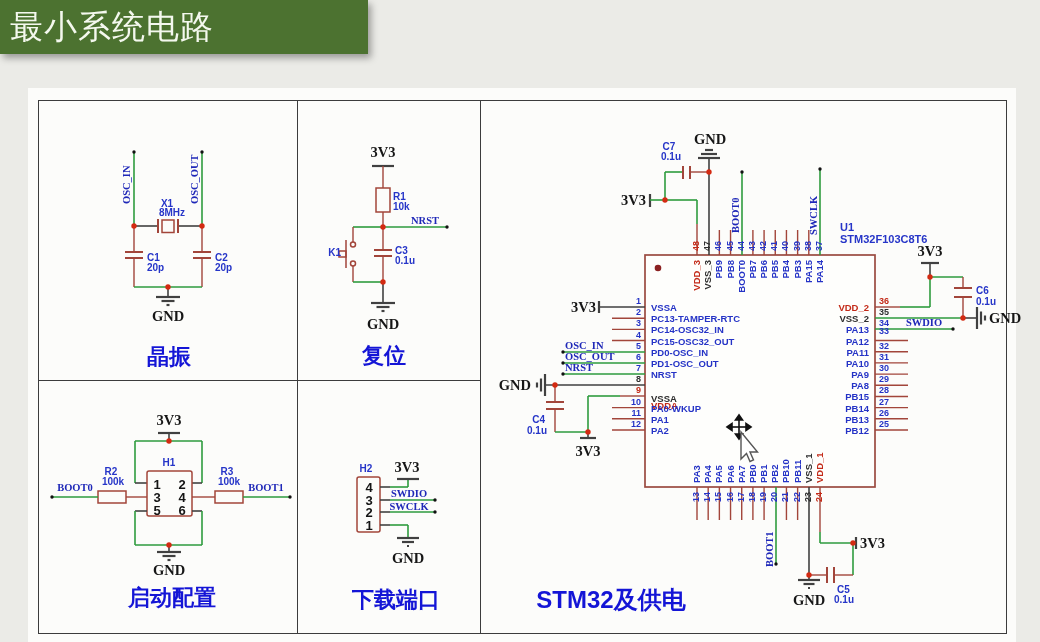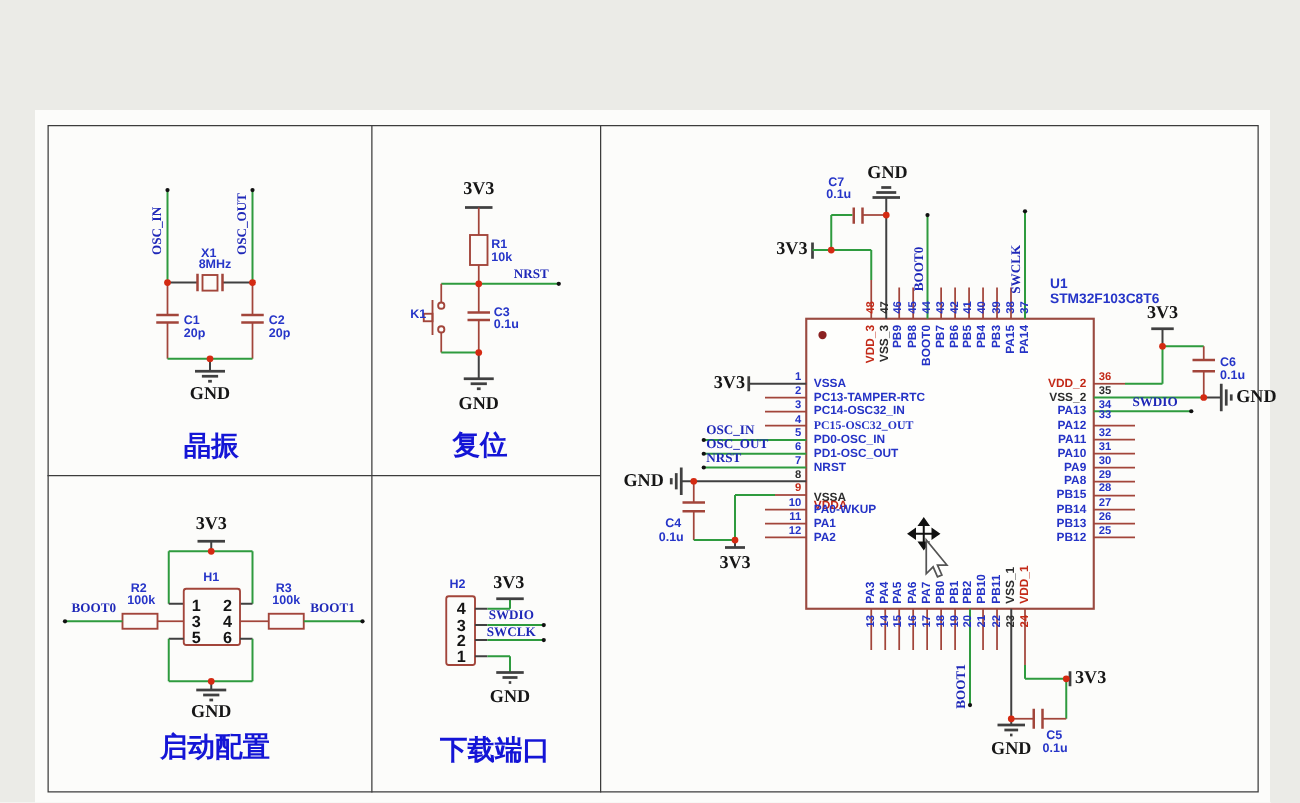--- a/index.html
+++ b/index.html
@@ -38,20 +38,23 @@
   .cmp{stroke:#a2453a;stroke-width:1.5;fill:none;}
   .pl{stroke:#a2453a;stroke-width:2;fill:none;}
   .dk{stroke:#404040;stroke-width:1.6;fill:none;}
   .gb{stroke:#404040;stroke-width:2.2;fill:none;}
 </style>
 </head>
 <body>
 
 <div id="stage">
 
+  <div class="banner">
+    <span>最小系统电路</span>
+  </div>
 
   <div class="canvas"></div>
   <div class="frame"></div>
   <div class="vline" style="left:297px"></div>
   <div class="vline" style="left:480px"></div>
   <div class="hline"></div>
 
   <svg id="sch" width="1040" height="642" viewBox="0 0 1040 642">
 
     <g>
@@ -354,20 +357,21 @@
   <span class="abs net anch-l" style="left:565px;top:367px">NRST</span>
   <span class="abs pwr anch-r" style="left:531px;top:385px">GND</span>
   <span class="abs val anch-r" style="left:545px;top:419px">C4</span>
   <span class="abs val anch-r" style="left:547px;top:430px">0.1u</span>
   <span class="abs pwr c" style="left:588px;top:451px">3V3</span>
   <span class="abs net rot-up" style="left:764px;top:567px">BOOT1</span>
   <span class="abs pwr c" style="left:809px;top:600px">GND</span>
   <span class="abs pwr anch-l" style="left:860px;top:543px">3V3</span>
   <span class="abs val anch-l" style="left:837px;top:589px">C5</span>
   <span class="abs val anch-l" style="left:834px;top:599px">0.1u</span>
+  <span class="abs cap cap2 c" style="left:611px;top:600px">STM32及供电</span>
 
   <svg width="50" height="60" viewBox="0 0 50 60" style="left:718px;top:408px">
     <g stroke="#111" stroke-width="1.6" fill="#111">
       <line x1="21" y1="12" x2="21" y2="26"></line>
       <line x1="14" y1="19" x2="28" y2="19"></line>
       <path d="M21 7 l-3.5 5 h7 z"></path>
       <path d="M21 31 l-3.5 -5 h7 z"></path>
       <path d="M9 19 l5 -3.5 v7 z"></path>
       <path d="M33 19 l-5 -3.5 v7 z"></path>
     </g>
@@ -398,21 +402,21 @@
     <span class="abs pm rot-down io" style="left: 802.8px; top: 260px;">PA15</span>
     <span class="abs pn rot-up io" style="left: 813.98px; top: 251px;">37</span>
     <span class="abs pm rot-down io" style="left: 813.98px; top: 260px;">PA14</span>
     <span class="abs pn anch-r io" style="left: 641px; top: 301px;">1</span>
     <span class="abs pm anch-l io" style="left: 651px; top: 307px;">VSSA</span>
     <span class="abs pn anch-r io" style="left: 641px; top: 312.18px;">2</span>
     <span class="abs pm anch-l io" style="left: 651px; top: 318.18px;">PC13-TAMPER-RTC</span>
     <span class="abs pn anch-r io" style="left: 641px; top: 323.36px;">3</span>
     <span class="abs pm anch-l io" style="left: 651px; top: 329.36px;">PC14-OSC32_IN</span>
     <span class="abs pn anch-r io" style="left: 641px; top: 334.54px;">4</span>
-    <span class="abs pm anch-l io" style="left: 651px; top: 340.54px; font-family: Liberation Serif, serif;">PC15-OSC32_OUT</span>
+    <span class="abs pm anch-l io" style="left: 651px; top: 340.54px;">PC15-OSC32_OUT</span>
     <span class="abs pn anch-r io" style="left: 641px; top: 345.72px;">5</span>
     <span class="abs pm anch-l io" style="left: 651px; top: 351.72px; text-align: right;">PD0-OSC_IN</span>
     <span class="abs pn anch-r io" style="left: 641px; top: 356.9px;">6</span>
     <span class="abs pm anch-l io" style="left: 651px; top: 362.9px;">PD1-OSC_OUT</span>
     <span class="abs pn anch-r io" style="left: 641px; top: 368.08px;">7</span>
     <span class="abs pm anch-l io" style="left: 651px; top: 374.08px;">NRST</span>
     <span class="abs pn anch-r vss" style="left: 641px; top: 379.26px;">8</span>
     <span class="abs pm anch-l vss" style="left: 651px; top: 398px; text-align: right;">VSSA</span>
     <span class="abs pn anch-r vdd" style="left: 641px; top: 390.44px;">9</span>
     <span class="abs pm anch-l vdd" style="left: 651px; top: 405px;">VDDA</span>

